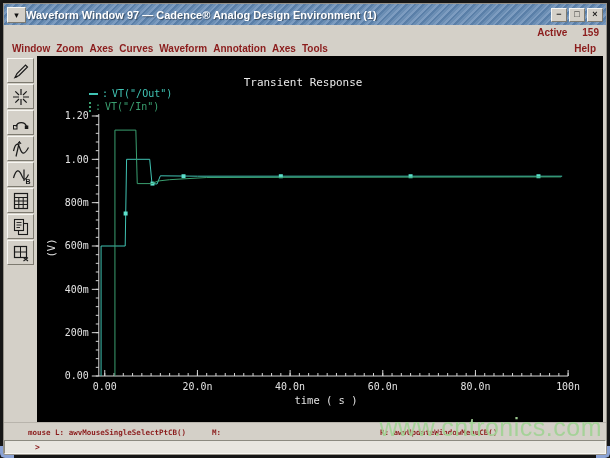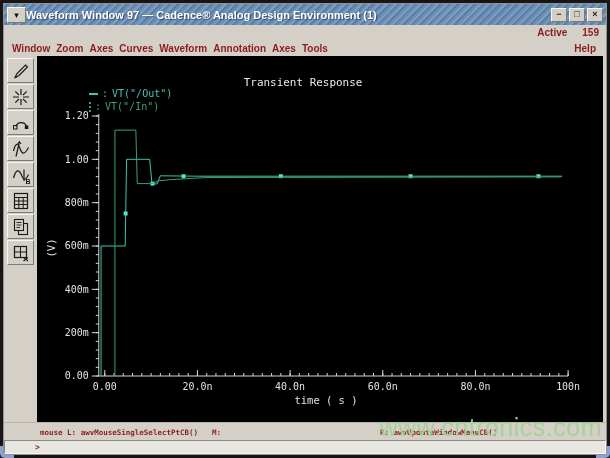--- a/index.html
+++ b/index.html
@@ -38,21 +38,21 @@
   .legend{position:absolute;left:52px;top:31px;font-family:"DejaVu Sans Mono",monospace;font-size:10px;line-height:13px;}
   .legend-row{display:flex;align-items:center;gap:4px;}
   .lg-dash{width:9px;height:2px;background:currentColor;display:inline-block;}
   .lg-dot{width:2px;height:10px;display:inline-block;
     background:repeating-linear-gradient(to bottom,currentColor 0 2px,transparent 2px 4px);}
 
   
   .status{height:18px;flex:0 0 18px;position:relative;font-family:"DejaVu Sans Mono",monospace;
     font-size:7.5px;font-weight:bold;color:#8b1c1c;border-top:1px solid #b8b4ac;}
   .status span{position:absolute;top:5px;white-space:nowrap;}
-  .st-left{left:36px;} .st-mid{left:208px;} .st-right{left:376px;}
+  .st-left{left:24px;} .st-mid{left:208px;} .st-right{left:376px;}
   .prompt{height:14px;flex:0 0 14px;background:#e8e6e0;border:1px solid;border-color:#8c8a80 #f7f6f2 #f7f6f2 #8c8a80;
     font-family:"DejaVu Sans Mono",monospace;font-size:8px;font-weight:bold;color:#8b1c1c;
     display:flex;align-items:center;padding-left:30px;}
 
   .watermark{position:absolute;right:8px;bottom:16px;z-index:6;font-family:"Liberation Sans",sans-serif;
     font-size:25px;color:rgba(162,210,150,.95);letter-spacing:.5px;pointer-events:none;}
   .grip{position:absolute;width:14px;height:12px;z-index:7;}
   .grip-l{left:0;bottom:0;border-left:3px solid #8aa2d4;border-bottom:3px solid #8aa2d4;border-bottom-left-radius:5px;}
   .grip-r{right:0;bottom:0;border-right:3px solid #8aa2d4;border-bottom:3px solid #8aa2d4;border-bottom-right-radius:5px;}
 </style>

